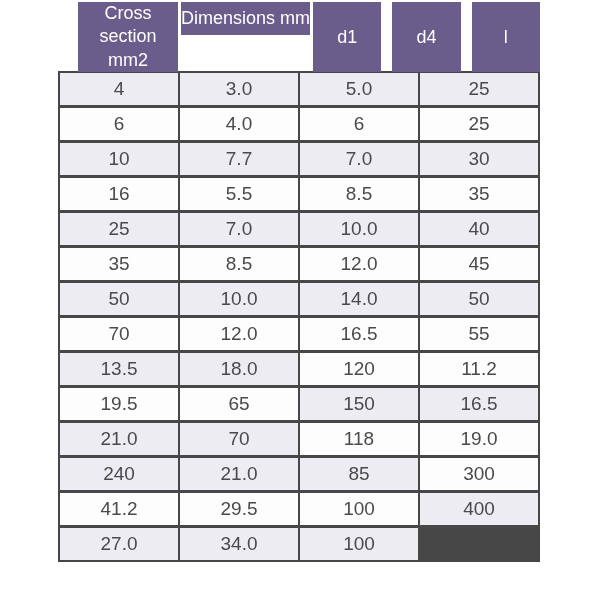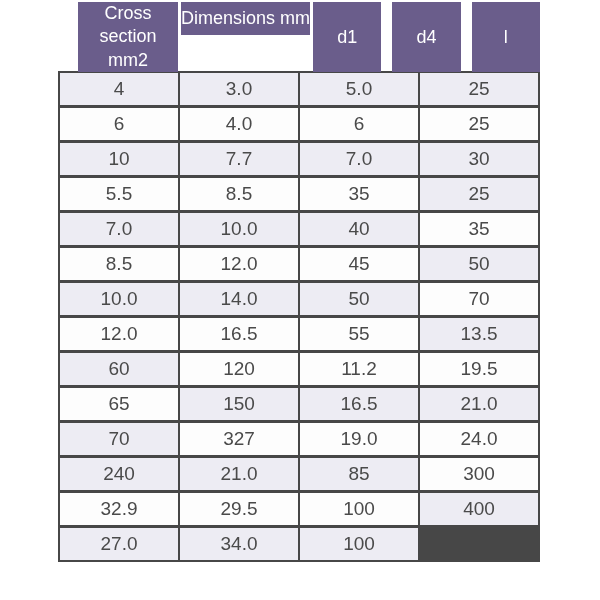--- a/index.html
+++ b/index.html
@@ -106,57 +106,57 @@
         <div class="td odd">5.0</div>
         <div class="td odd">25</div>
         <div class="td even">6</div>
         <div class="td even">4.0</div>
         <div class="td even">6</div>
         <div class="td even">25</div>
         <div class="td odd">10</div>
         <div class="td odd">7.7</div>
         <div class="td odd">7.0</div>
         <div class="td odd">30</div>
+        <div class="td even">16</div>
         <div class="td even">5.5</div>
         <div class="td even">8.5</div>
         <div class="td even">35</div>
         <div class="td odd">25</div>
         <div class="td odd">7.0</div>
         <div class="td odd">10.0</div>
         <div class="td odd">40</div>
         <div class="td even">35</div>
         <div class="td even">8.5</div>
         <div class="td even">12.0</div>
         <div class="td even">45</div>
         <div class="td odd">50</div>
         <div class="td odd">10.0</div>
         <div class="td odd">14.0</div>
         <div class="td odd">50</div>
         <div class="td even">70</div>
         <div class="td even">12.0</div>
         <div class="td even">16.5</div>
         <div class="td even">55</div>
         <div class="td odd">13.5</div>
-        <div class="td odd">60</div>
+        <div class="td odd">18.0</div>
         <div class="td even">120</div>
         <div class="td even">11.2</div>
         <div class="td even">19.5</div>
         <div class="td even">65</div>
         <div class="td odd">150</div>
         <div class="td odd">16.5</div>
         <div class="td odd">21.0</div>
         <div class="td odd">70</div>
-        <div class="td even">327</div>
+        <div class="td even">118</div>
         <div class="td even">19.0</div>
-        <div class="td even">24.0</div>
         <div class="td odd">240</div>
         <div class="td odd">21.0</div>
         <div class="td odd">85</div>
         <div class="td even">300</div>
-        <div class="td even">32.9</div>
+        <div class="td even">41.2</div>
         <div class="td even">29.5</div>
         <div class="td even">100</div>
         <div class="td odd">400</div>
         <div class="td odd">27.0</div>
         <div class="td odd">34.0</div>
         <div class="td odd">100</div>
       </div>
 
   </div>
 </div>

